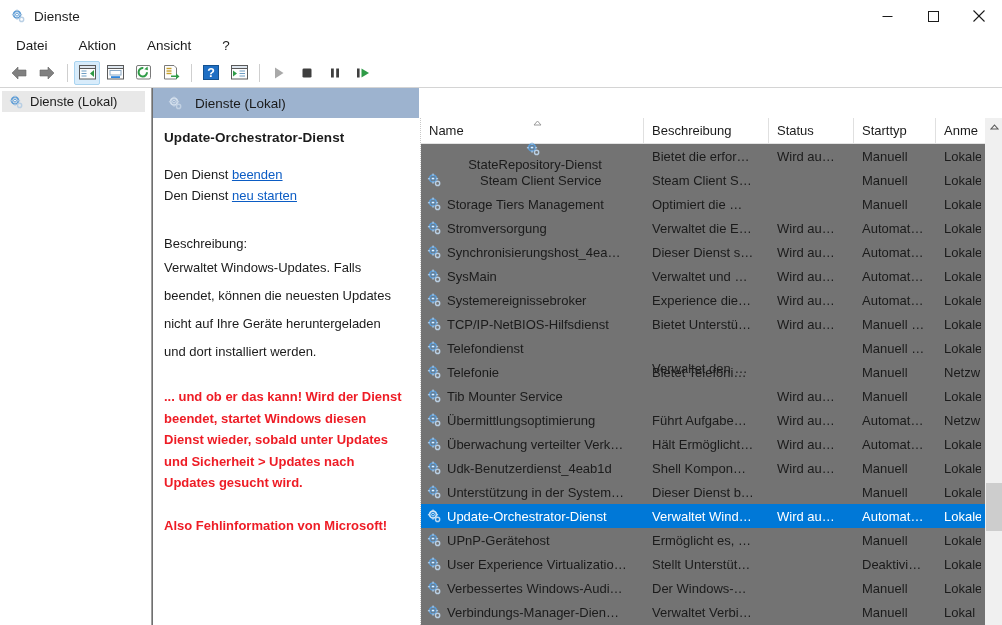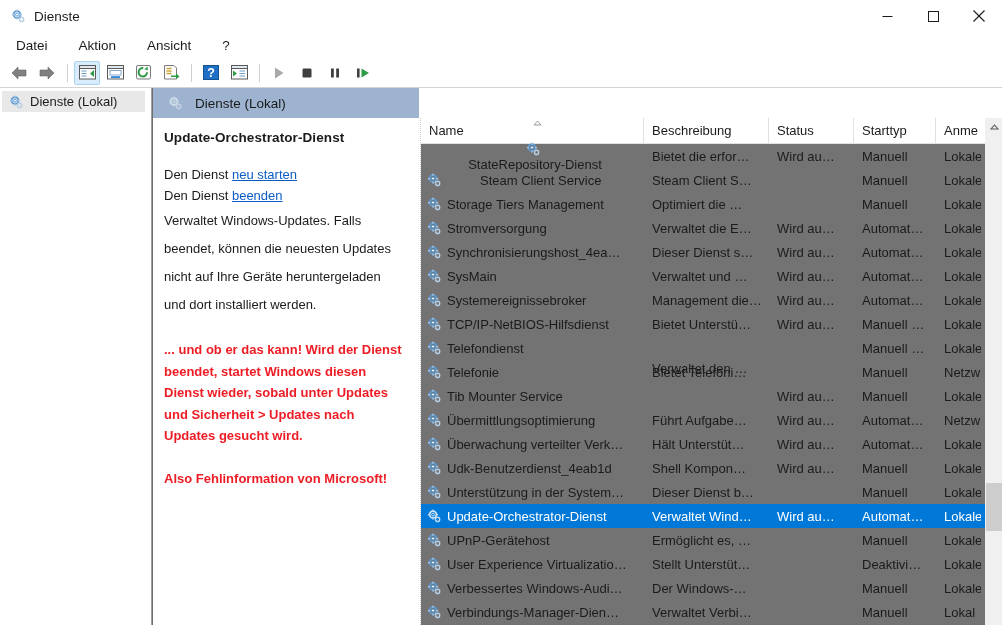--- a/index.html
+++ b/index.html
@@ -420,25 +420,26 @@
         </span>
         <span>Dienste (Lokal)</span>
       </div>
     </div>
 
     <div class="content">
 
       <div class="detailpane">
         <div class="detail-title">Update-Orchestrator-Dienst</div>
         <div class="detail-line">
+          <span>Den Dienst </span><span class="detail-link">beenden</span>
+        </div>
+        <div class="detail-line">
           <span>Den Dienst </span><span class="detail-link">neu starten</span>
         </div>
-        <div class="detail-line">
-          <span>Den Dienst </span><span class="detail-link">beenden</span>
-        </div>
+        <div class="detail-desc-head">Beschreibung:</div>
         <div class="detail-desc">Verwaltet Windows-Updates. Falls beendet, können die neuesten Updates nicht auf Ihre Geräte heruntergeladen und dort installiert werden.</div>
         <div class="detail-note">... und ob er das kann! Wird der Dienst beendet, startet Windows diesen Dienst wieder, sobald unter Updates und Sicherheit &gt; Updates nach Updates gesucht wird.</div>
         <div class="detail-note2">Also Fehlinformation von Microsoft!</div>
       </div>
 
       <div class="listpane">
 
         <div class="lv-header">
           <div class="lv-th" style="width:223px">
             <span>Name</span>
@@ -591,21 +592,21 @@
                     <g fill="#a8c6e2">
                       <rect x="6.3" y="1.6" width="1.5" height="2"></rect>
                       <rect x="6.3" y="9.6" width="1.5" height="2"></rect>
                       <rect x="1.9" y="5.9" width="2" height="1.5"></rect>
                       <rect x="10.1" y="5.9" width="2" height="1.5"></rect>
                     </g>
                     <circle cx="11.6" cy="11.4" r="2.1" fill="none" stroke="#b9cfe4" stroke-width="1.4"></circle>
                   </svg></span>
                 <span>Systemereignissebroker</span>
               </div>
-              <div class="lv-cell" style="width: 125px;">Management die…</div>
+              <div class="lv-cell" style="width: 125px;">Experience die…</div>
               <div class="lv-cell" style="width: 85px;">Wird au…</div>
               <div class="lv-cell" style="width: 82px;">Automat…</div>
               <div class="lv-cell" style="width: 45px;">Lokale</div>
             </div>
             <div class="lv-row">
               <div class="lv-cell name" style="width: 223px;">
                 <span class="cell-icon"><svg width="16" height="16" viewBox="0 0 16 16">
                     <circle cx="7" cy="6.6" r="3.4" fill="none" stroke="#5b9bd5" stroke-width="1.7"></circle>
                     <circle cx="7" cy="6.6" r="1.4" fill="#ffffff" stroke="#5b9bd5" stroke-width="1"></circle>
                     <g fill="#a8c6e2">
@@ -711,21 +712,21 @@
                     <g fill="#a8c6e2">
                       <rect x="6.3" y="1.6" width="1.5" height="2"></rect>
                       <rect x="6.3" y="9.6" width="1.5" height="2"></rect>
                       <rect x="1.9" y="5.9" width="2" height="1.5"></rect>
                       <rect x="10.1" y="5.9" width="2" height="1.5"></rect>
                     </g>
                     <circle cx="11.6" cy="11.4" r="2.1" fill="none" stroke="#b9cfe4" stroke-width="1.4"></circle>
                   </svg></span>
                 <span>Überwachung verteilter Verk…</span>
               </div>
-              <div class="lv-cell" style="width: 125px;">Hält Unterstüt…</div>
+              <div class="lv-cell" style="width: 125px;">Hält Ermöglicht…</div>
               <div class="lv-cell" style="width: 85px;">Wird au…</div>
               <div class="lv-cell" style="width: 82px;">Automat…</div>
               <div class="lv-cell" style="width: 45px;">Lokale</div>
             </div>
             <div class="lv-row">
               <div class="lv-cell name" style="width: 223px;">
                 <span class="cell-icon"><svg width="16" height="16" viewBox="0 0 16 16">
                     <circle cx="7" cy="6.6" r="3.4" fill="none" stroke="#5b9bd5" stroke-width="1.7"></circle>
                     <circle cx="7" cy="6.6" r="1.4" fill="#ffffff" stroke="#5b9bd5" stroke-width="1"></circle>
                     <g fill="#a8c6e2">

